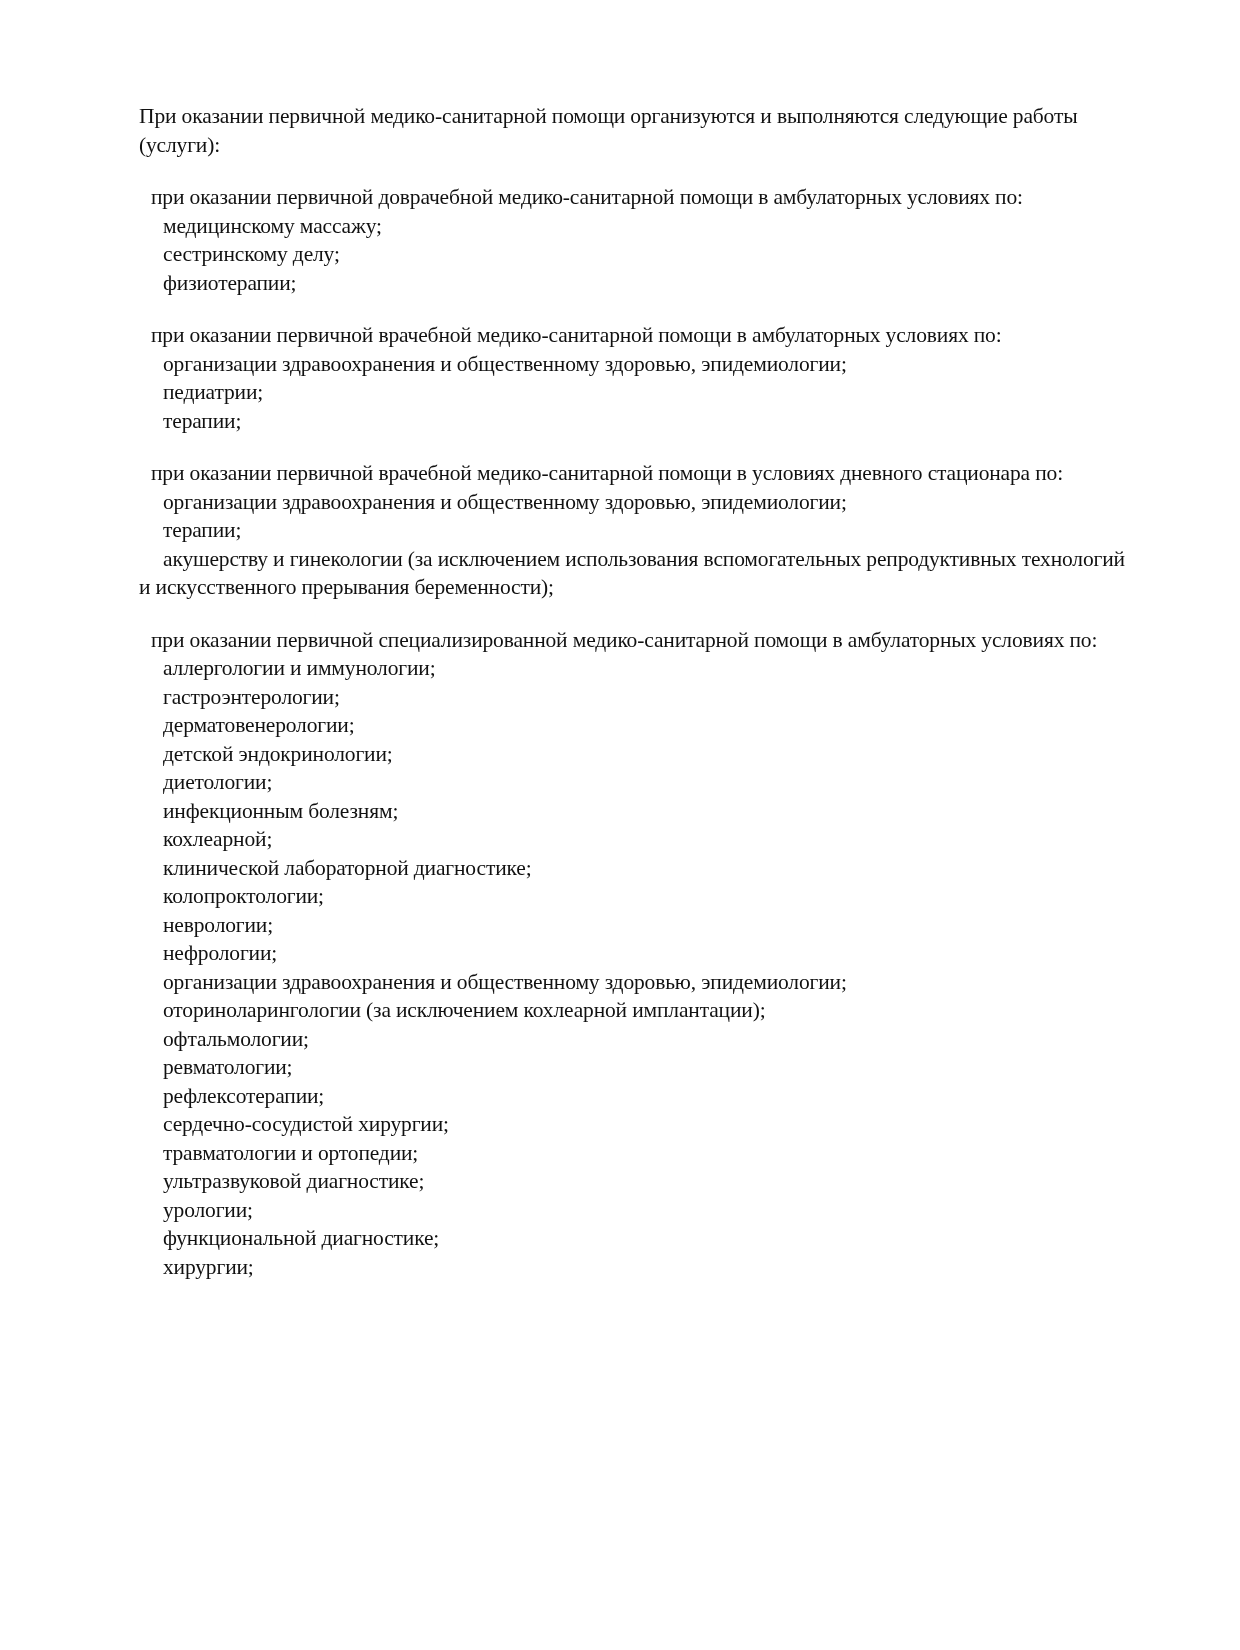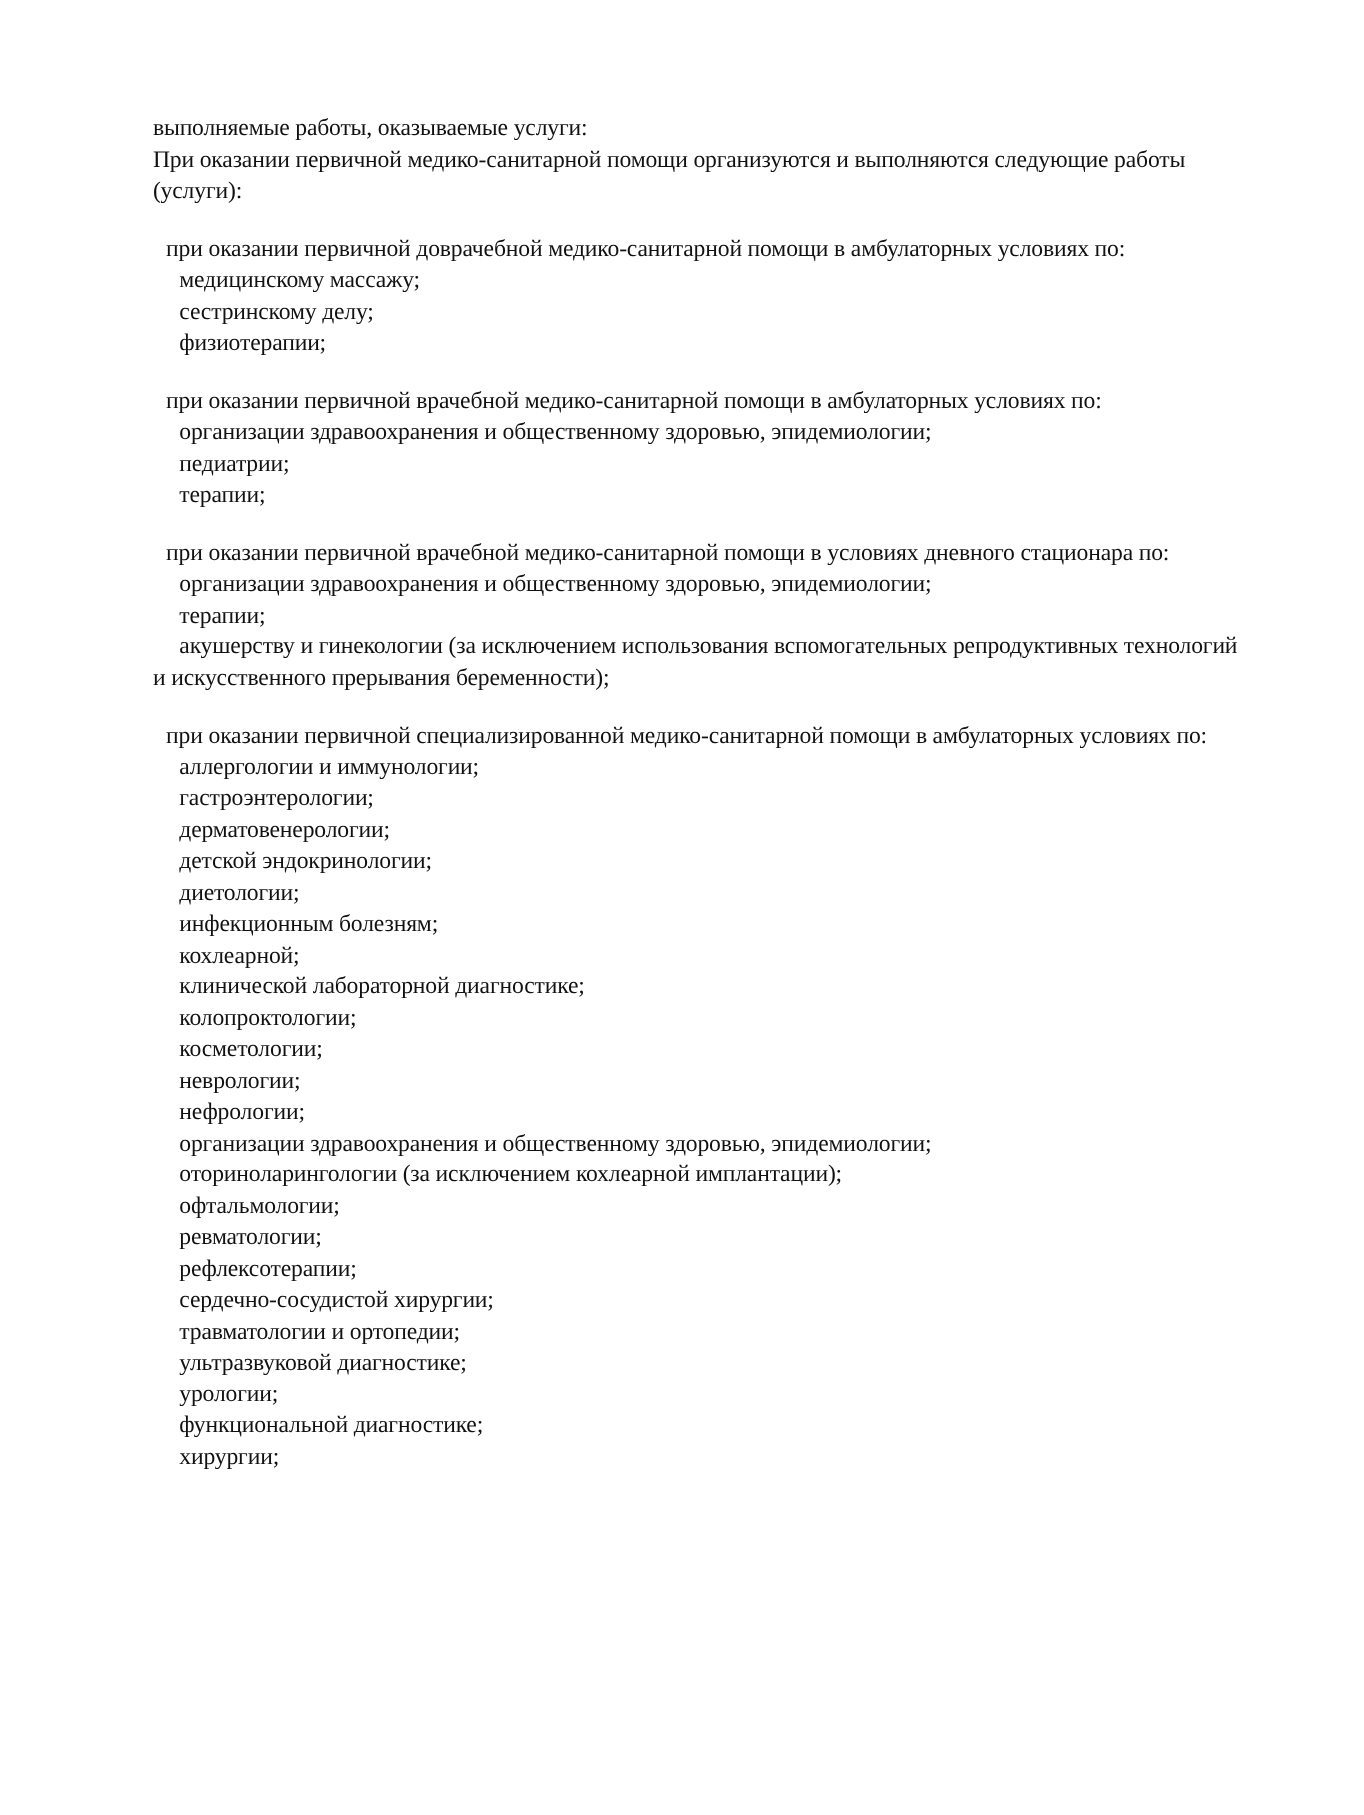--- a/index.html
+++ b/index.html
@@ -29,21 +29,20 @@
       white-space: normal;
     }
     .lvl0 { padding-left: 0; }
     .lvl1 { text-indent: 12px; margin-top: 24px; }
     .lvl2 { text-indent: 24px; }
   </style>
 </head>
 <body>
 
 <div class="page">
-  <p class="line lvl0">выполняемые работы, оказываемые услуги:</p>
   <p class="line lvl0">При оказании первичной медико-санитарной помощи организуются и выполняются следующие работы (услуги):</p>
 
   <div>
     <p class="line lvl1">при оказании первичной доврачебной медико-санитарной помощи в амбулаторных условиях по:</p>
     <p class="line lvl2">медицинскому массажу;</p>
     <p class="line lvl2">сестринскому делу;</p>
     <p class="line lvl2">физиотерапии;</p>
   </div>
 
   <div>
@@ -64,21 +63,20 @@
     <p class="line lvl1">при оказании первичной специализированной медико-санитарной помощи в амбулаторных условиях по:</p>
     <p class="line lvl2">аллергологии и иммунологии;</p>
     <p class="line lvl2">гастроэнтерологии;</p>
     <p class="line lvl2">дерматовенерологии;</p>
     <p class="line lvl2">детской эндокринологии;</p>
     <p class="line lvl2">диетологии;</p>
     <p class="line lvl2">инфекционным болезням;</p>
     <p class="line lvl2">кохлеарной;</p>
     <p class="line lvl2">клинической лабораторной диагностике;</p>
     <p class="line lvl2">колопроктологии;</p>
-    <p class="line lvl2">косметологии;</p>
     <p class="line lvl2">неврологии;</p>
     <p class="line lvl2">нефрологии;</p>
     <p class="line lvl2">организации здравоохранения и общественному здоровью, эпидемиологии;</p>
     <p class="line lvl2">оториноларингологии (за исключением кохлеарной имплантации);</p>
     <p class="line lvl2">офтальмологии;</p>
     <p class="line lvl2">ревматологии;</p>
     <p class="line lvl2">рефлексотерапии;</p>
     <p class="line lvl2">сердечно-сосудистой хирургии;</p>
     <p class="line lvl2">травматологии и ортопедии;</p>
     <p class="line lvl2">ультразвуковой диагностике;</p>

